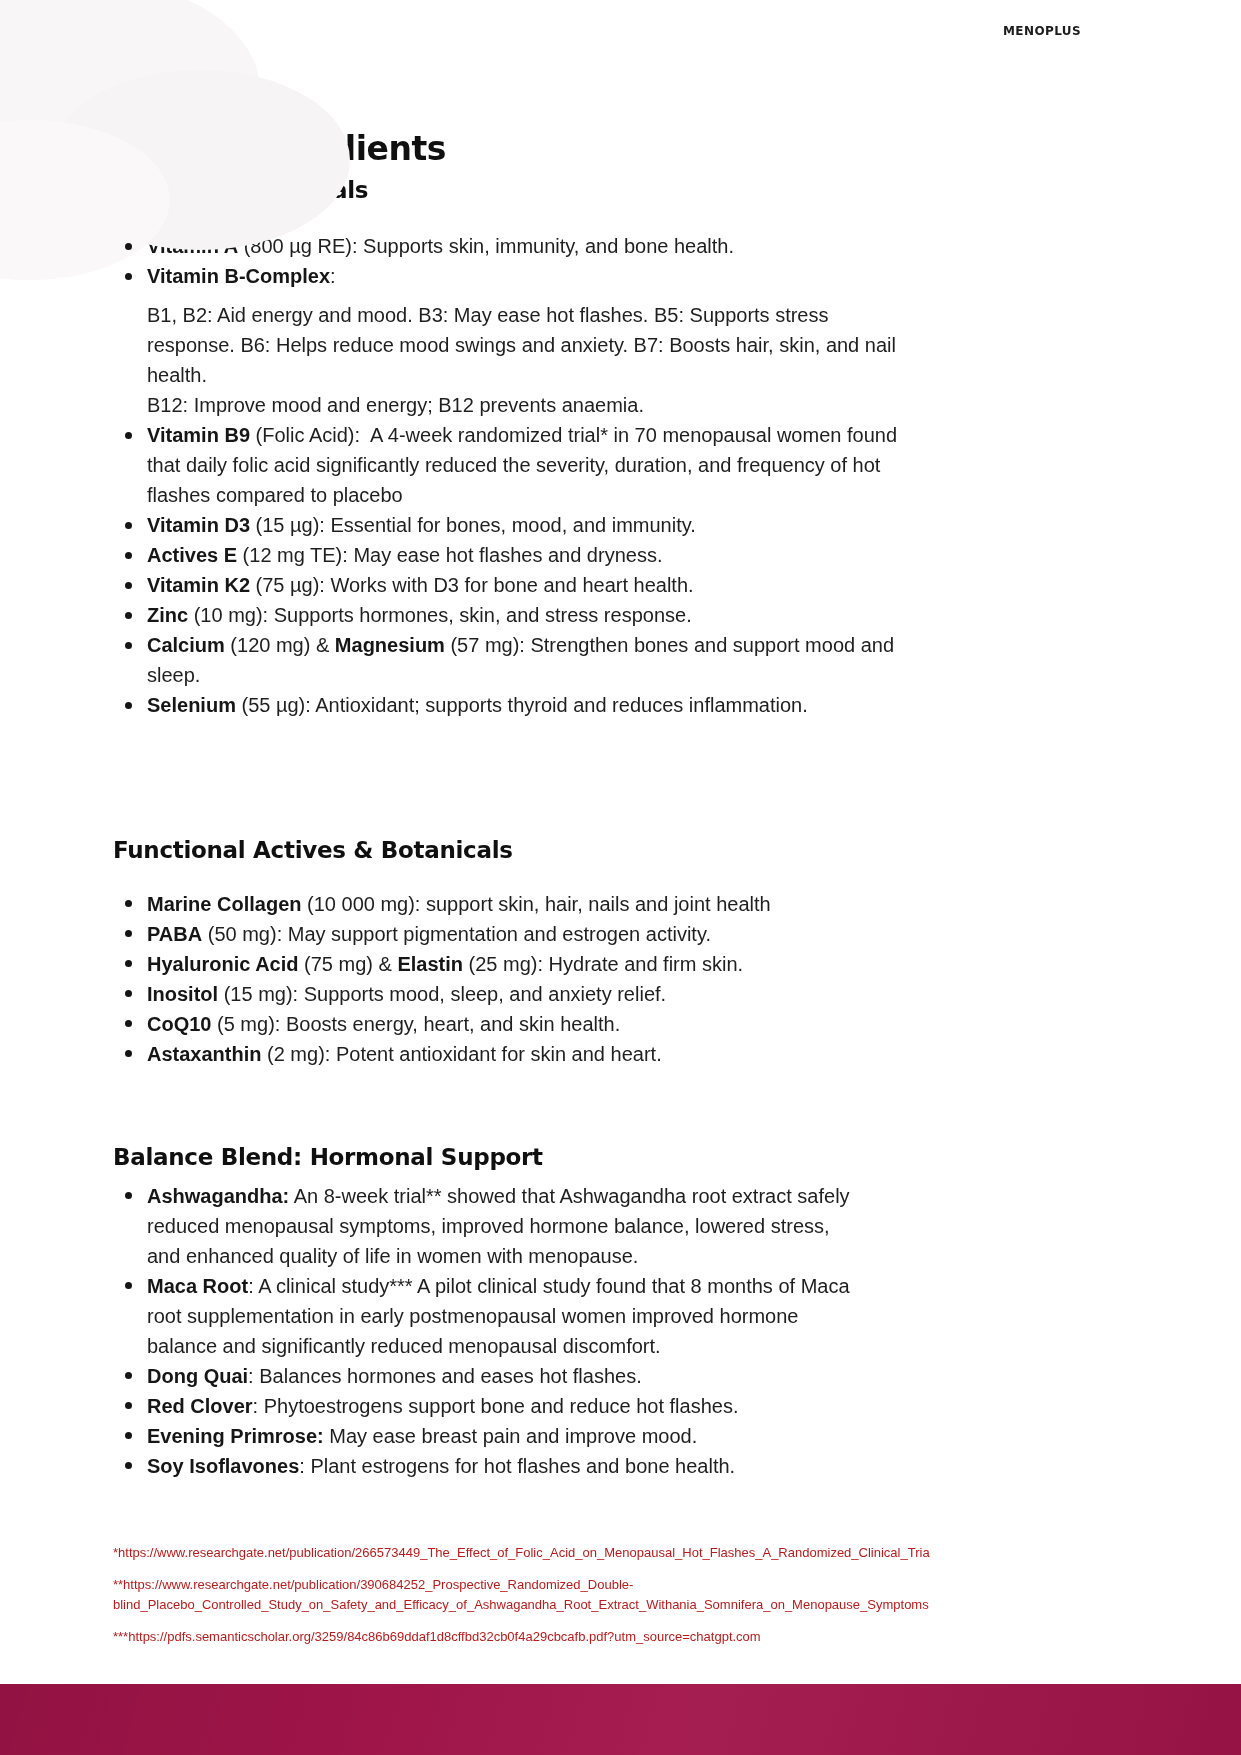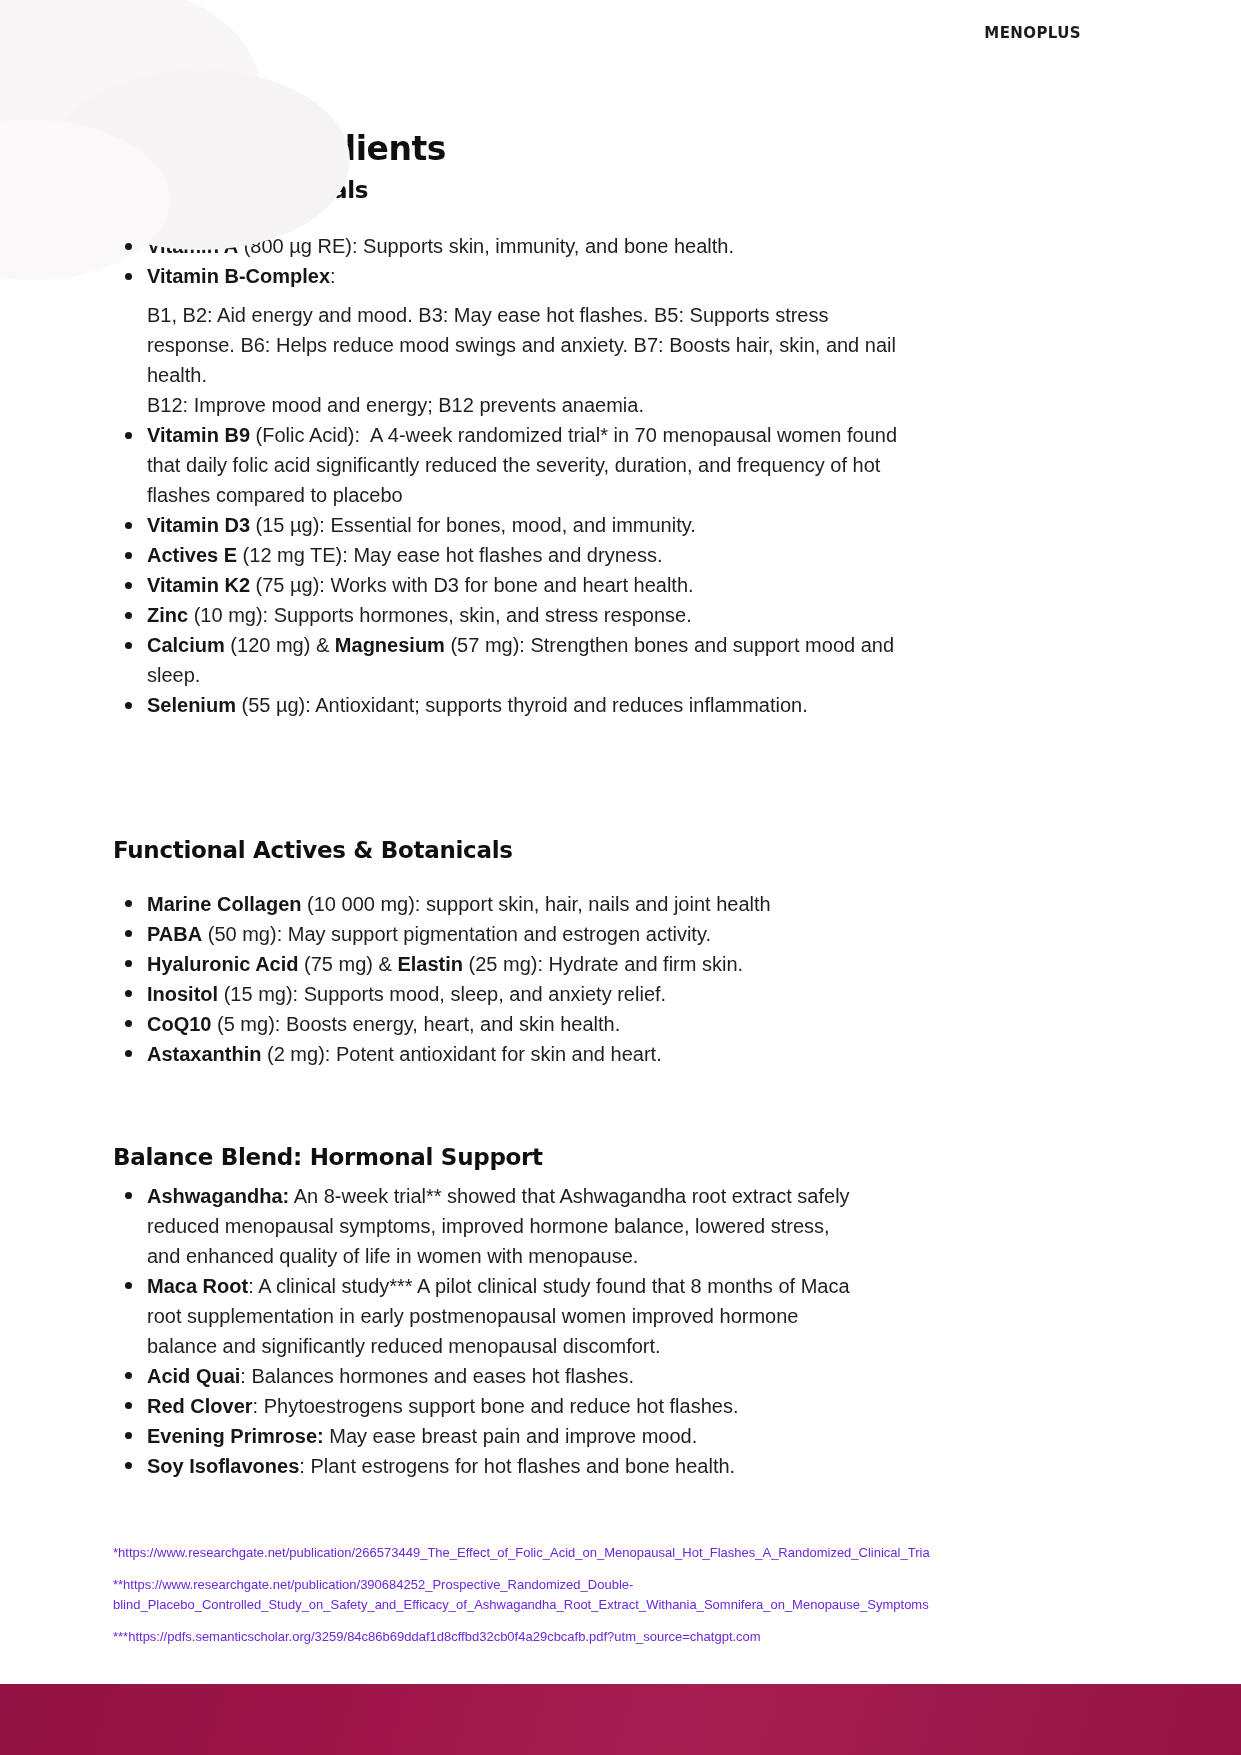--- a/index.html
+++ b/index.html
@@ -11,21 +11,21 @@
     overflow:hidden;
     font-family:"Liberation Sans", sans-serif;
     color:#1f1f1f;
   }
   
   .watermark { position:absolute; top:-30px; left:-60px; width:460px; height:400px; }
 
   .brand {
     position:absolute; top:24px; right:160px;
     font-family:"DejaVu Sans", sans-serif;
-    font-weight:700; font-size:15px; letter-spacing:0.4px;
+    font-weight:700; font-size:12px; letter-spacing:0.4px;
     color:#1c1c1c;
   }
 
   main { padding:128px 100px 0 113px; }
 
   h1 {
     font-family:"DejaVu Sans", sans-serif;
     font-size:33px; font-weight:700; letter-spacing:-0.5px;
     color:#101010; line-height:1.25;
   }
@@ -50,21 +50,21 @@
     width:7px; height:7px; border-radius:50%; background:#151515;
   }
   li.item .txt { white-space:pre-wrap; overflow-wrap:anywhere; }
   li.item strong { font-weight:700; color:#161616; }
   li.para { margin-top:9px; }
   li.para + li.para { margin-top:0; }
 
   .footnotes { margin-top:62px; }
   .footnote {
     font-family:"Liberation Sans", sans-serif;
-    font-size:13px; line-height:1.5; color:#6d28d9;
+    font-size:13px; line-height:1.5; color:#b91c1c;
     white-space:pre-line; overflow-wrap:anywhere;
     margin-bottom:13px;
   }
 
   .footer-bar {
     position:absolute; left:0; bottom:0;
     width:100%; height:71px;
     background:#a2154a;
   }
   .footer-bar::after {
@@ -186,21 +186,21 @@
 and enhanced quality of life in women with menopause.</span></span>
           </li>
           <li class="item bullet">
             <span class="dot"></span>
             <span class="txt"><strong>Maca Root</strong><span>: A clinical study*** A pilot clinical study found that 8 months of Maca
 root supplementation in early postmenopausal women improved hormone
 balance and significantly reduced menopausal discomfort.</span></span>
           </li>
           <li class="item bullet">
             <span class="dot"></span>
-            <span class="txt"><strong>Acid Quai</strong><span>: Balances hormones and eases hot flashes.</span></span>
+            <span class="txt"><strong>Dong Quai</strong><span>: Balances hormones and eases hot flashes.</span></span>
           </li>
           <li class="item bullet">
             <span class="dot"></span>
             <span class="txt"><strong>Red Clover</strong><span>: Phytoestrogens support bone and reduce hot flashes.</span></span>
           </li>
           <li class="item bullet">
             <span class="dot"></span>
             <span class="txt"><strong>Evening Primrose:</strong><span> May ease breast pain and improve mood.</span></span>
           </li>
           <li class="item bullet">

